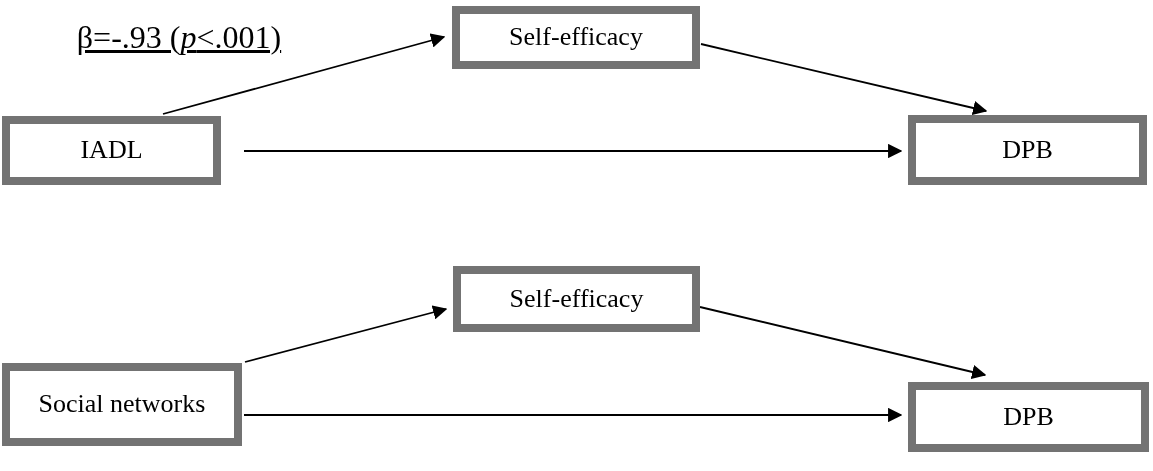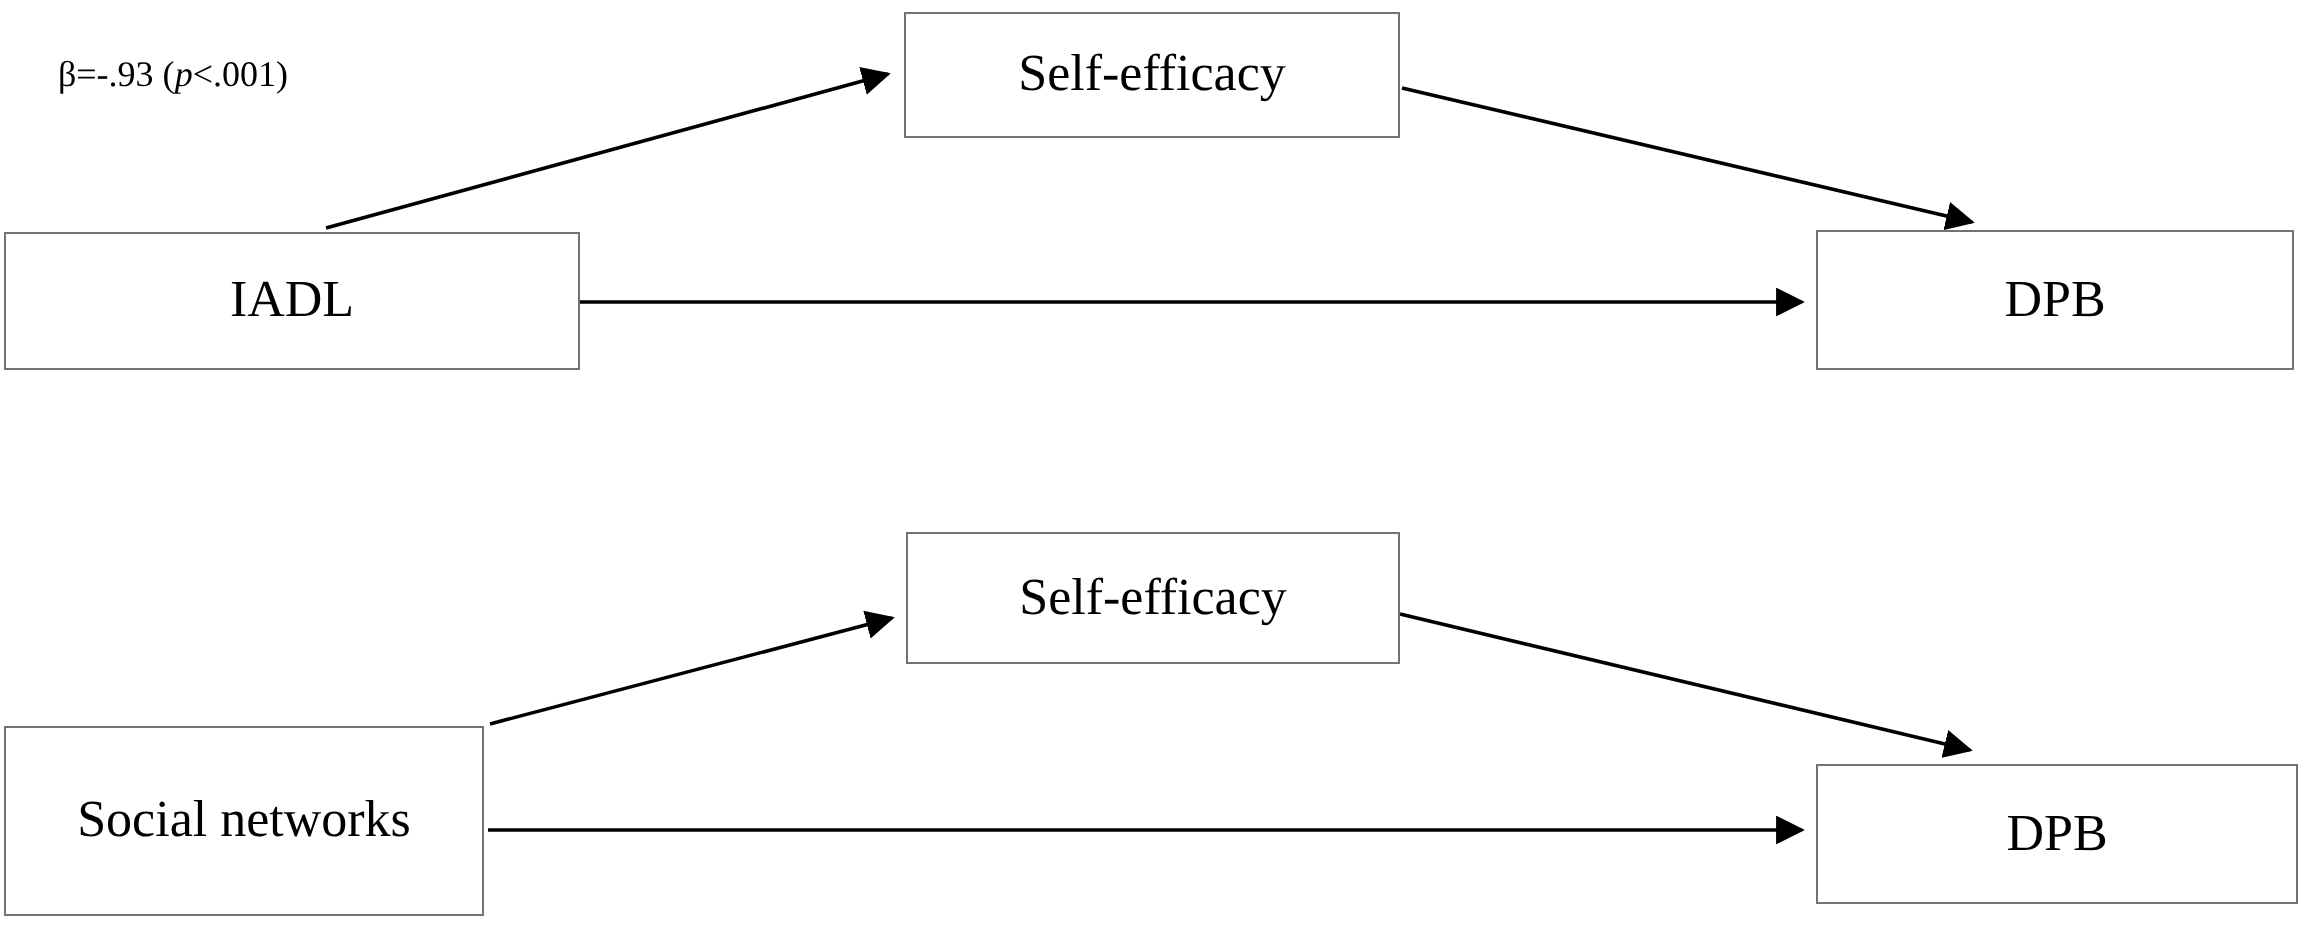--- a/index.html
+++ b/index.html
@@ -19,53 +19,54 @@
   .arrows {
     position: absolute;
     left: 0; top: 0;
     width: 1153px;
     height: 471px;
     pointer-events: none;
   }
   .box {
     position: absolute;
     box-sizing: border-box;
-    border: 1px solid #737373;
+    border: 8px solid #737373;
     background: #ffffff;
     display: flex;
     align-items: center;
     justify-content: center;
     font-size: 26px;
     line-height: 1.25;
     text-align: center;
   }
   .box .box-label {
     display: inline-block;
     max-width: 175px;
   }
   .path-label {
     position: absolute;
     width: 300px;
-    font-size: 18px;
+    font-size: 32px;
     line-height: 34px;
-    text-align: left;
+    text-align: center;
     white-space: nowrap;
+    text-decoration: underline;
   }
   .path-label i {
     font-style: italic;
   }
   
-  .m1-predictor { left: 2px;   top: 116px; width: 288px; height: 69px; }
+  .m1-predictor { left: 2px;   top: 116px; width: 219px; height: 69px; }
   .m1-mediator  { left: 452px; top: 6px;   width: 248px; height: 63px; }
   .m1-outcome   { left: 908px; top: 115px; width: 239px; height: 70px; }
   .m1-label-a   { left: 29px;  top: 20px; }
   .m1-label-b   { left: 812px; top: 6px; }
   .m1-label-c   { left: 418px; top: 172px; }
   
-  .m2-predictor { left: 2px;   top: 363px; width: 240px; height: 95px; }
+  .m2-predictor { left: 2px;   top: 363px; width: 240px; height: 83px; }
   .m2-mediator  { left: 453px; top: 266px; width: 247px; height: 66px; }
   .m2-outcome   { left: 908px; top: 382px; width: 241px; height: 70px; }
   .m2-label-a   { left: 40px;  top: 305px; }
   .m2-label-b   { left: 812px; top: 306px; }
   .m2-label-c   { left: 423px; top: 433px; }
 </style>
 </head>
 <body>
 
 <div class="figure">

